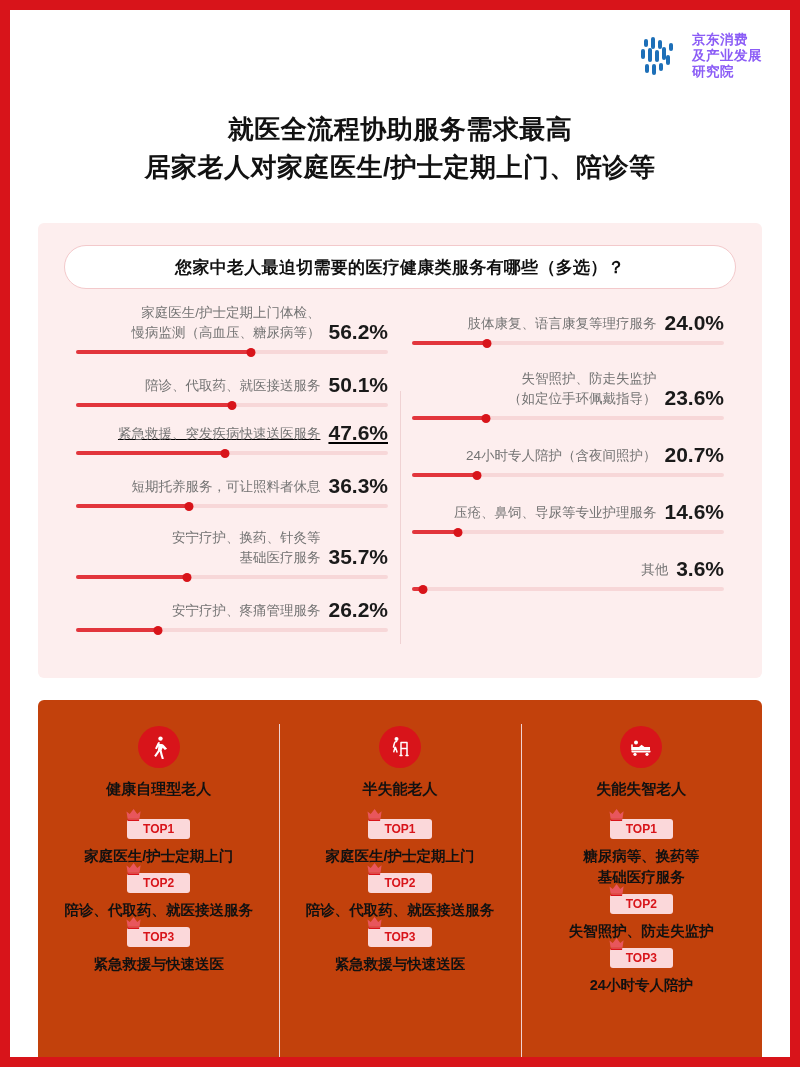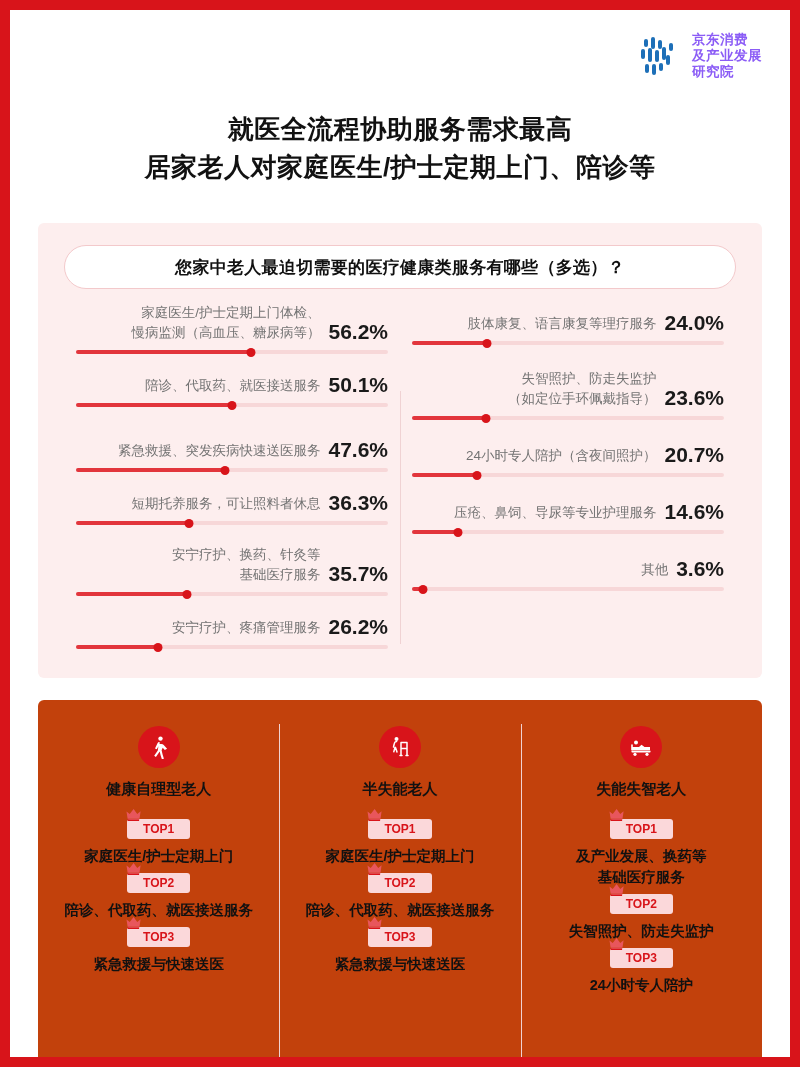--- a/index.html
+++ b/index.html
@@ -210,21 +210,21 @@
               <div class="item-label">
                 <div>陪诊、代取药、就医接送服务</div>
               </div>
               <div class="item-value">50.1%</div>
             </div>
             <div class="bar-track">
               <div class="bar-fill" style="width: 50.1%;"></div>
               <div class="bar-knob" style="left: 50.1%;"></div>
             </div>
           </div>
-          <div class="item" style="margin-top: 32px;">
+          <div class="item" style="margin-top: 15px; text-decoration: underline;">
             <div class="item-row">
               <div class="item-label">
                 <div>紧急救援、突发疾病快速送医服务</div>
               </div>
               <div class="item-value">47.6%</div>
             </div>
             <div class="bar-track">
               <div class="bar-fill" style="width: 47.6%;"></div>
               <div class="bar-knob" style="left: 47.6%;"></div>
             </div>
@@ -383,21 +383,21 @@
             <path d="M3 12h7l2.5-2.2 3 2.2H21v3H3z"></path>
             <rect x="2.4" y="15.6" width="19.2" height="1.8" rx="0.9"></rect>
             <circle cx="6" cy="19.3" r="1.6"></circle>
             <circle cx="18" cy="19.3" r="1.6"></circle>
             <rect x="2.2" y="9.2" width="1.6" height="6.4" rx="0.8"></rect>
           </svg>
         </div><div class="group-title">失能失智老人</div><div class="top-badge"><span class="crown"><svg viewBox="0 0 20 16" width="20" height="16">
               <path d="M1.5 4.5l3.2 2.6L8.6 2l3.6 5.1 3.4-2.8-1.1 7.4H2.6z" fill="#e8565c"></path>
               <path d="M2.4 12.2h11.9l-.3 1.7H2.7z" fill="#d8141a"></path>
             </svg></span><span>TOP1</span></div><div class="rank-text">
-          <div>及产业发展、换药等</div>
+          <div>糖尿病等、换药等</div>
           <div>基础医疗服务</div>
         </div><div class="top-badge"><span class="crown"><svg viewBox="0 0 20 16" width="20" height="16">
               <path d="M1.5 4.5l3.2 2.6L8.6 2l3.6 5.1 3.4-2.8-1.1 7.4H2.6z" fill="#e8565c"></path>
               <path d="M2.4 12.2h11.9l-.3 1.7H2.7z" fill="#d8141a"></path>
             </svg></span><span>TOP2</span></div><div class="rank-text">
           <div>失智照护、防走失监护</div>
         </div><div class="top-badge"><span class="crown"><svg viewBox="0 0 20 16" width="20" height="16">
               <path d="M1.5 4.5l3.2 2.6L8.6 2l3.6 5.1 3.4-2.8-1.1 7.4H2.6z" fill="#e8565c"></path>
               <path d="M2.4 12.2h11.9l-.3 1.7H2.7z" fill="#d8141a"></path>
             </svg></span><span>TOP3</span></div><div class="rank-text">

